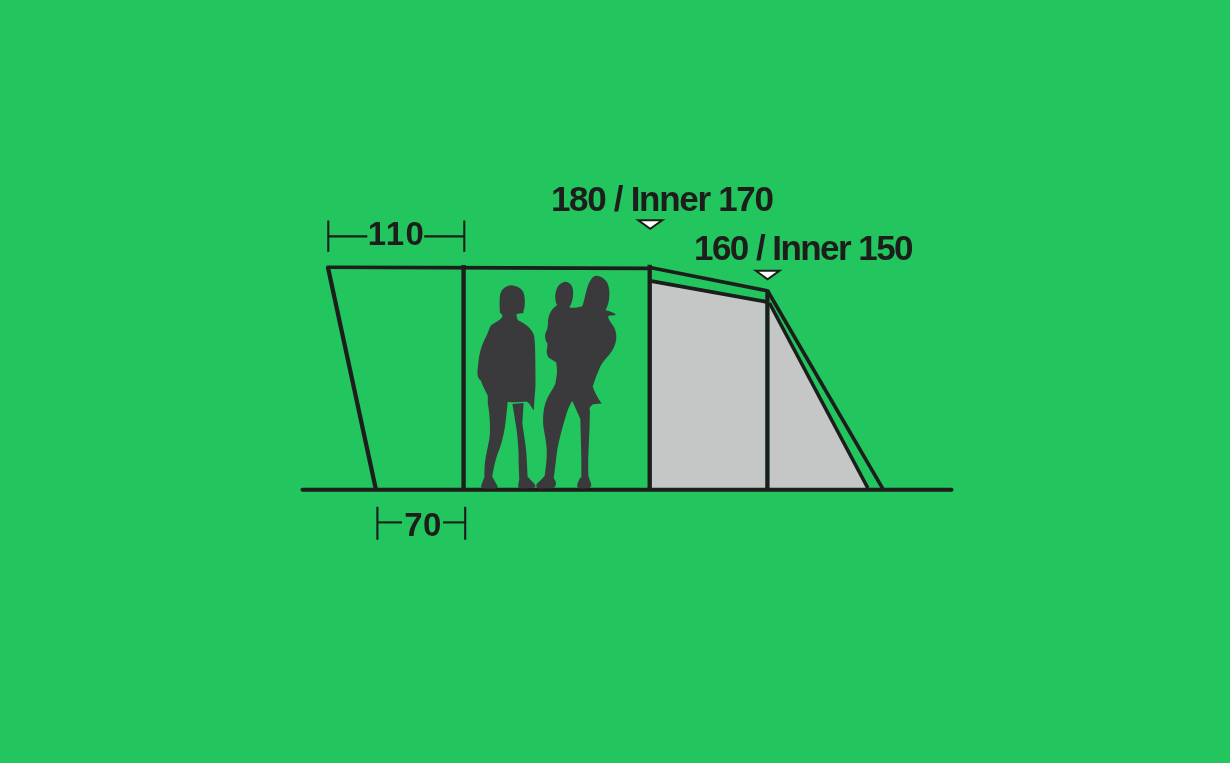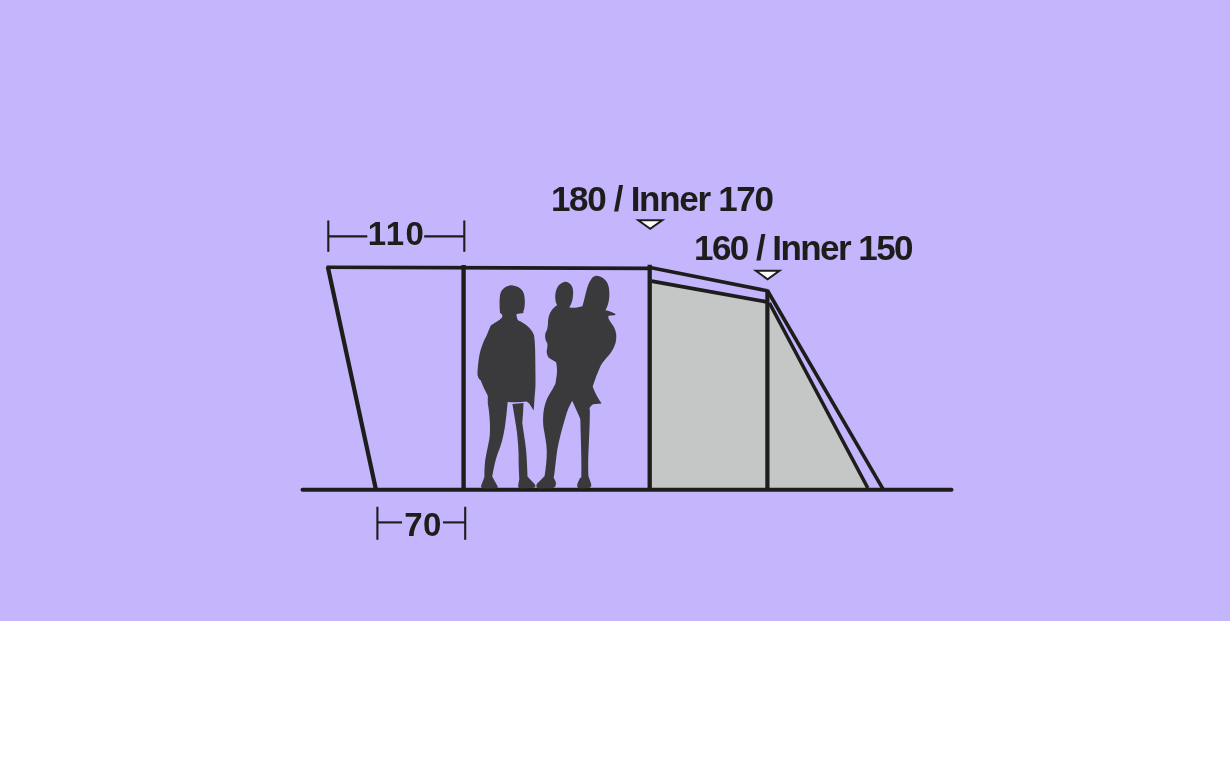--- a/index.html
+++ b/index.html
@@ -1,16 +1,16 @@
 <!DOCTYPE html>
 <html><head>
 <meta charset="utf-8">
 <style>
   html,body{margin:0;padding:0;background:#ffffff;}
-  .stage{position:relative;width:1230px;height:621px;background:#c4b5fd;overflow:hidden;}
+  .stage{position:relative;width:1230px;height:763px;background:#22c55e;overflow:hidden;}
   svg{display:block;}
   text{font-family:"Liberation Sans",sans-serif;font-weight:bold;fill:#1d1d1b;}
 </style>
 </head>
 <body>
 
 <div class="stage">
 <svg width="1230" height="763" viewBox="0 0 1230 763" xmlns="http://www.w3.org/2000/svg">
 
   <polygon points="651.8,282.5 765.3,302.8 765.3,488 651.8,488" fill="#c5c7c6"></polygon>

